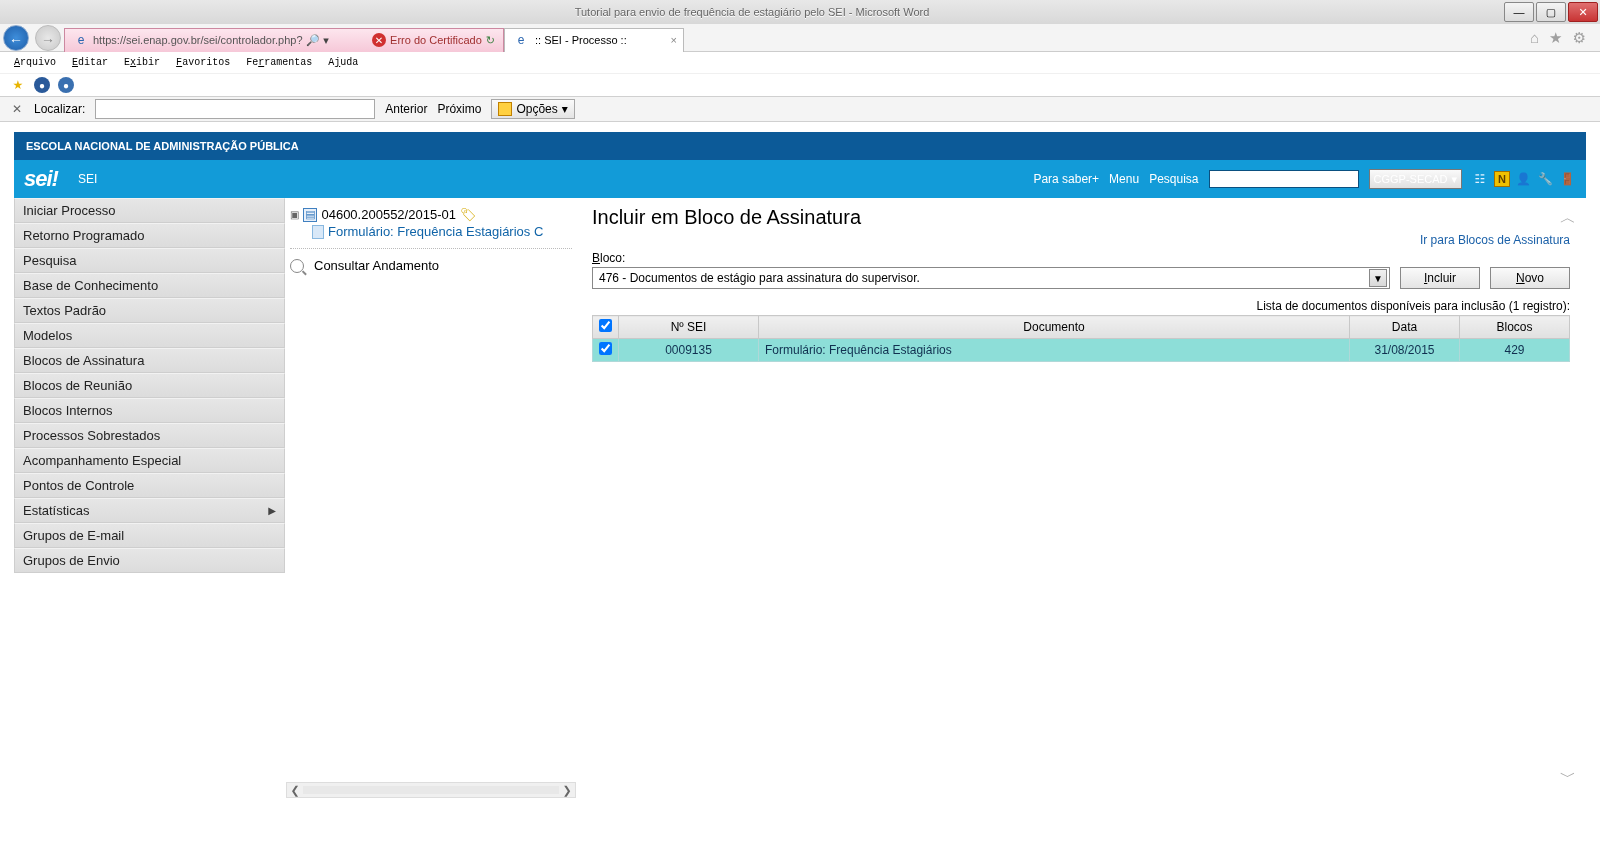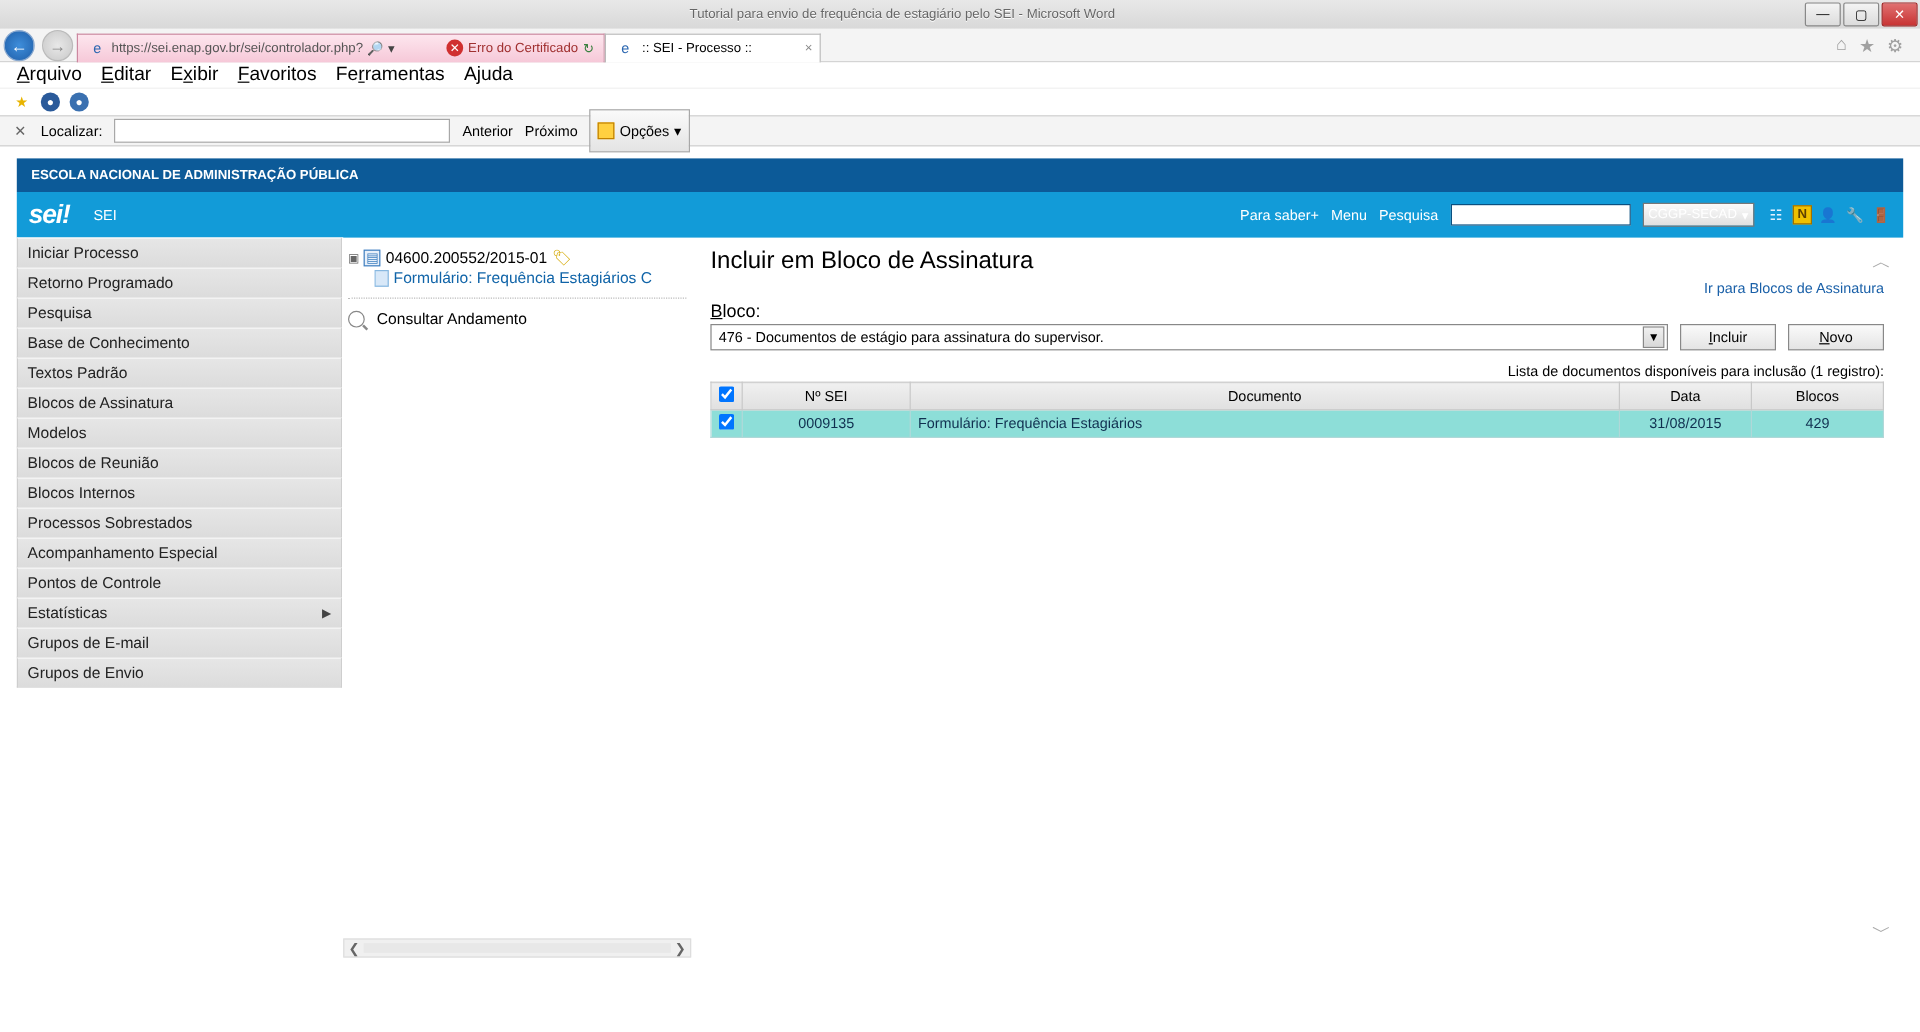--- a/index.html
+++ b/index.html
@@ -16,33 +16,33 @@
   .nav-fwd { background: radial-gradient(#e8e8e8,#c8c8c8); color:#888; border-color:#bbb;}
   .addr-tabs { display:flex; align-items:flex-end; height:28px; }
   .addr-tab { height:24px; border:1px solid #bbb; border-bottom:none; display:flex; align-items:center; padding:0 8px; font-size:11px; min-width: 200px; position:relative;}
   .addr-tab.url { background: linear-gradient(#fde6ee,#f6c8d8); border-color:#cc88a0;}
   .addr-tab.page { background:#fff;}
   .close-x { position:absolute; right:6px; color:#888;}
   .ie-right-icons { margin-left:auto; display:flex; gap:10px; padding-right:14px; color:#a0a0a0;}
   .ie-cog { font-size:15px; }
 
   .ie-menus { height:22px; display:flex; align-items:center; gap:16px; padding:0 14px; background:#fff; border-bottom:1px solid #f0f0f0;}
-  .ie-menus span { font-size:16px; }
+  .ie-menus span { font-size:10px;font-family:Liberation Mono, monospace; }
   .mnemonic { text-decoration: underline; }
 
   .ie-iconbar { height:22px; display:flex; align-items:center; gap:8px; padding:0 10px;}
   .mini-icon { width:16px; height:16px; display:inline-flex; align-items:center; justify-content:center; font-size:12px;}
   .star { color:#e8b400;}
   .globe { background:#2a5a9a; border-radius:50%; color:#fff; font-size:10px;}
 
   .findbar { height:26px; border-top:1px solid #d0d0d0; border-bottom:1px solid #d0d0d0; display:flex; align-items:center; gap:10px; padding:0 10px; background:#f4f4f4;}
   .find-close { color:#666; font-size:12px; width:14px; text-align:center;}
   .find-input { width:280px; height:20px; border:1px solid #a8a8a8; background:#fff;}
   .findbar .btn-like { font-size:12px;}
-  .opt-btn { height:36px; border:1px solid #a8a8a8; padding:0 6px; display:flex; align-items:center; gap:4px; background:linear-gradient(#fafafa,#e4e4e4);}
+  .opt-btn { height:20px; border:1px solid #a8a8a8; padding:0 6px; display:flex; align-items:center; gap:4px; background:linear-gradient(#fafafa,#e4e4e4);}
   .opt-pencil { width:14px; height:14px; background:#ffd040; border:1px solid #c08000; display:inline-block;}
 
   .gap { height:10px;}
 
   
   .org-bar { background:#0c5a98; color:#fff; font-weight:bold; font-size:11px; padding:8px 12px; margin:0 14px;}
   .sei-bar { background:#129bd8; color:#fff; display:flex; align-items:center; padding:6px 10px; margin:0 14px;}
   .sei-logo { font-size:22px; font-weight:bold; font-style:italic; letter-spacing:-1px; }
   .sei-sub { font-size:12px; margin-left:20px;}
   .sei-right { margin-left:auto; display:flex; align-items:center; gap:10px; font-size:12px;}
@@ -74,21 +74,21 @@
   .mag-ico { width:14px; height:14px; display:inline-block; border:1px solid #888; border-radius:50%; position:relative;}
   .mag-ico::after { content:''; position:absolute; width:5px; height:1.5px; background:#888; transform:rotate(45deg); right:-4px; bottom:-2px;}
   .tree-scroll { position:absolute; bottom:0; left:0; right:0; height:16px; display:flex; align-items:center; justify-content:space-between; background:#f0f0f0; border:1px solid #ddd;}
   .scroll-arrow { width:16px; text-align:center; color:#666; font-size:11px;}
   .scroll-track { flex:1; height:8px; background:#e8e8e8;}
 
   .content-pane { flex:1; padding:8px 16px; position:relative;}
   .collapse-caret { position:absolute; right:10px; top:10px; color:#a8a8a8; font-size:16px;}
   .content-title { font-size:20px; font-weight:normal; margin-bottom:4px;}
   .right-link { text-align:right; font-size:12px; color:#1a60a8; margin-bottom:4px;}
-  .bloco-label { font-size:15px; }
+  .bloco-label { font-size:12px; }
   .select-row { display:flex; align-items:center; gap:10px; margin-top:2px;}
   .select-box { flex:1; height:22px; border:1px solid #888; display:flex; align-items:center; justify-content:space-between; padding:0 2px 0 6px; font-size:12px; background:#fff;}
   .select-box .chev { width:18px; height:18px; border:1px solid #888; background:linear-gradient(#f0f0f0,#d8d8d8); display:flex; align-items:center; justify-content:center; font-size:10px;}
   .ie-btn { height:22px; min-width:80px; border:1px solid #888; background:linear-gradient(#fafafa,#e4e4e4); font-size:12px; padding:0 12px;}
   .list-caption { text-align:right; font-size:12px; margin-top:10px;}
   table.docs { width:100%; border-collapse:collapse; margin-top:2px; font-size:12px;}
   table.docs th { background:linear-gradient(#f0f0f0,#e0e0e0); border:1px solid #c8c8c8; padding:3px 6px; font-weight:normal; text-align:center;}
   table.docs td { border:1px solid #b0d8d8; background:#8dded8; padding:3px 6px; text-align:center; color:#103050;}
   table.docs td.doc-cell { text-align:left;}
   .chk { width:13px; height:13px;}
@@ -197,24 +197,24 @@
       <div class="sidebar-item">
         <span>Pesquisa</span>
       </div>
       <div class="sidebar-item">
         <span>Base de Conhecimento</span>
       </div>
       <div class="sidebar-item">
         <span>Textos Padrão</span>
       </div>
       <div class="sidebar-item">
+        <span>Modelos</span>
+      </div>
+      <div class="sidebar-item">
         <span>Blocos de Assinatura</span>
-      </div>
-      <div class="sidebar-item">
-        <span>Modelos</span>
       </div>
       <div class="sidebar-item">
         <span>Blocos de Reunião</span>
       </div>
       <div class="sidebar-item">
         <span>Blocos Internos</span>
       </div>
       <div class="sidebar-item">
         <span>Processos Sobrestados</span>
       </div>

